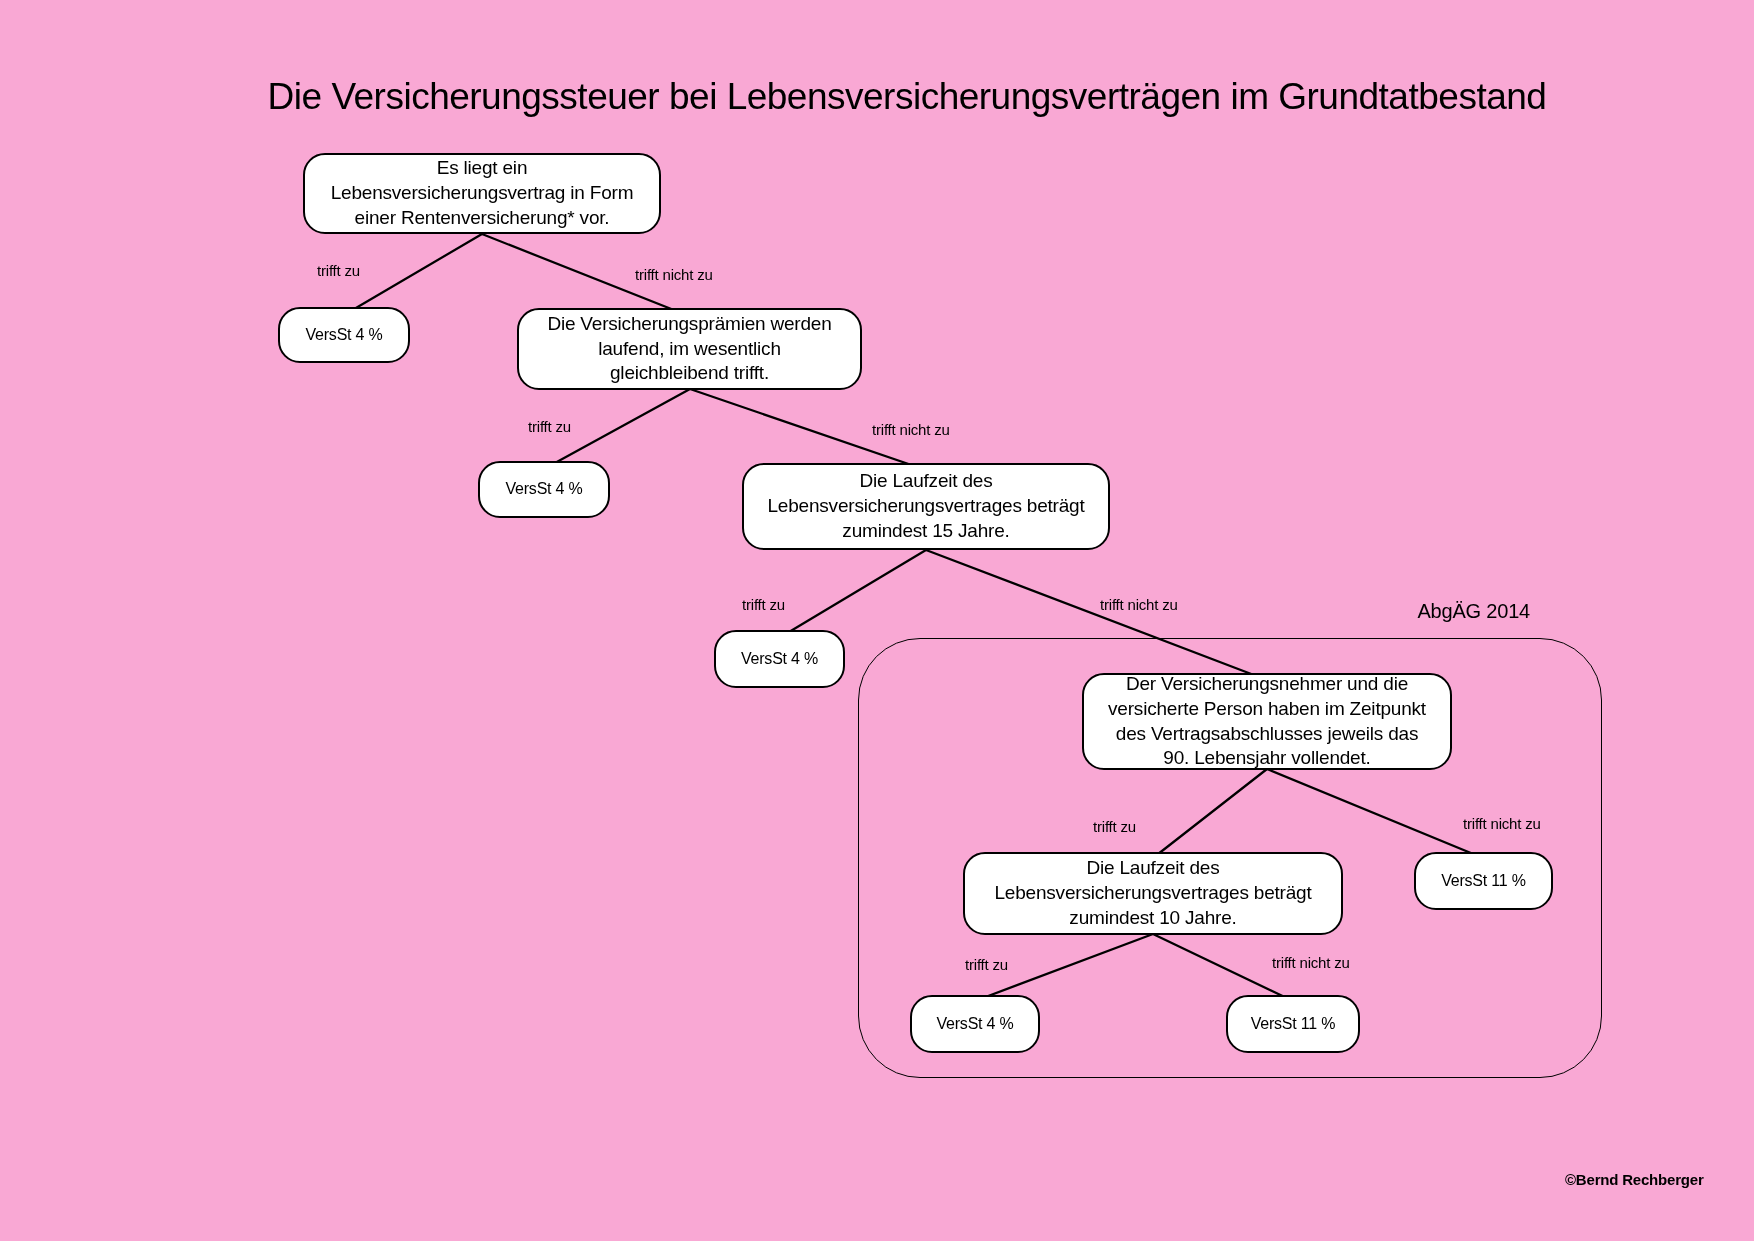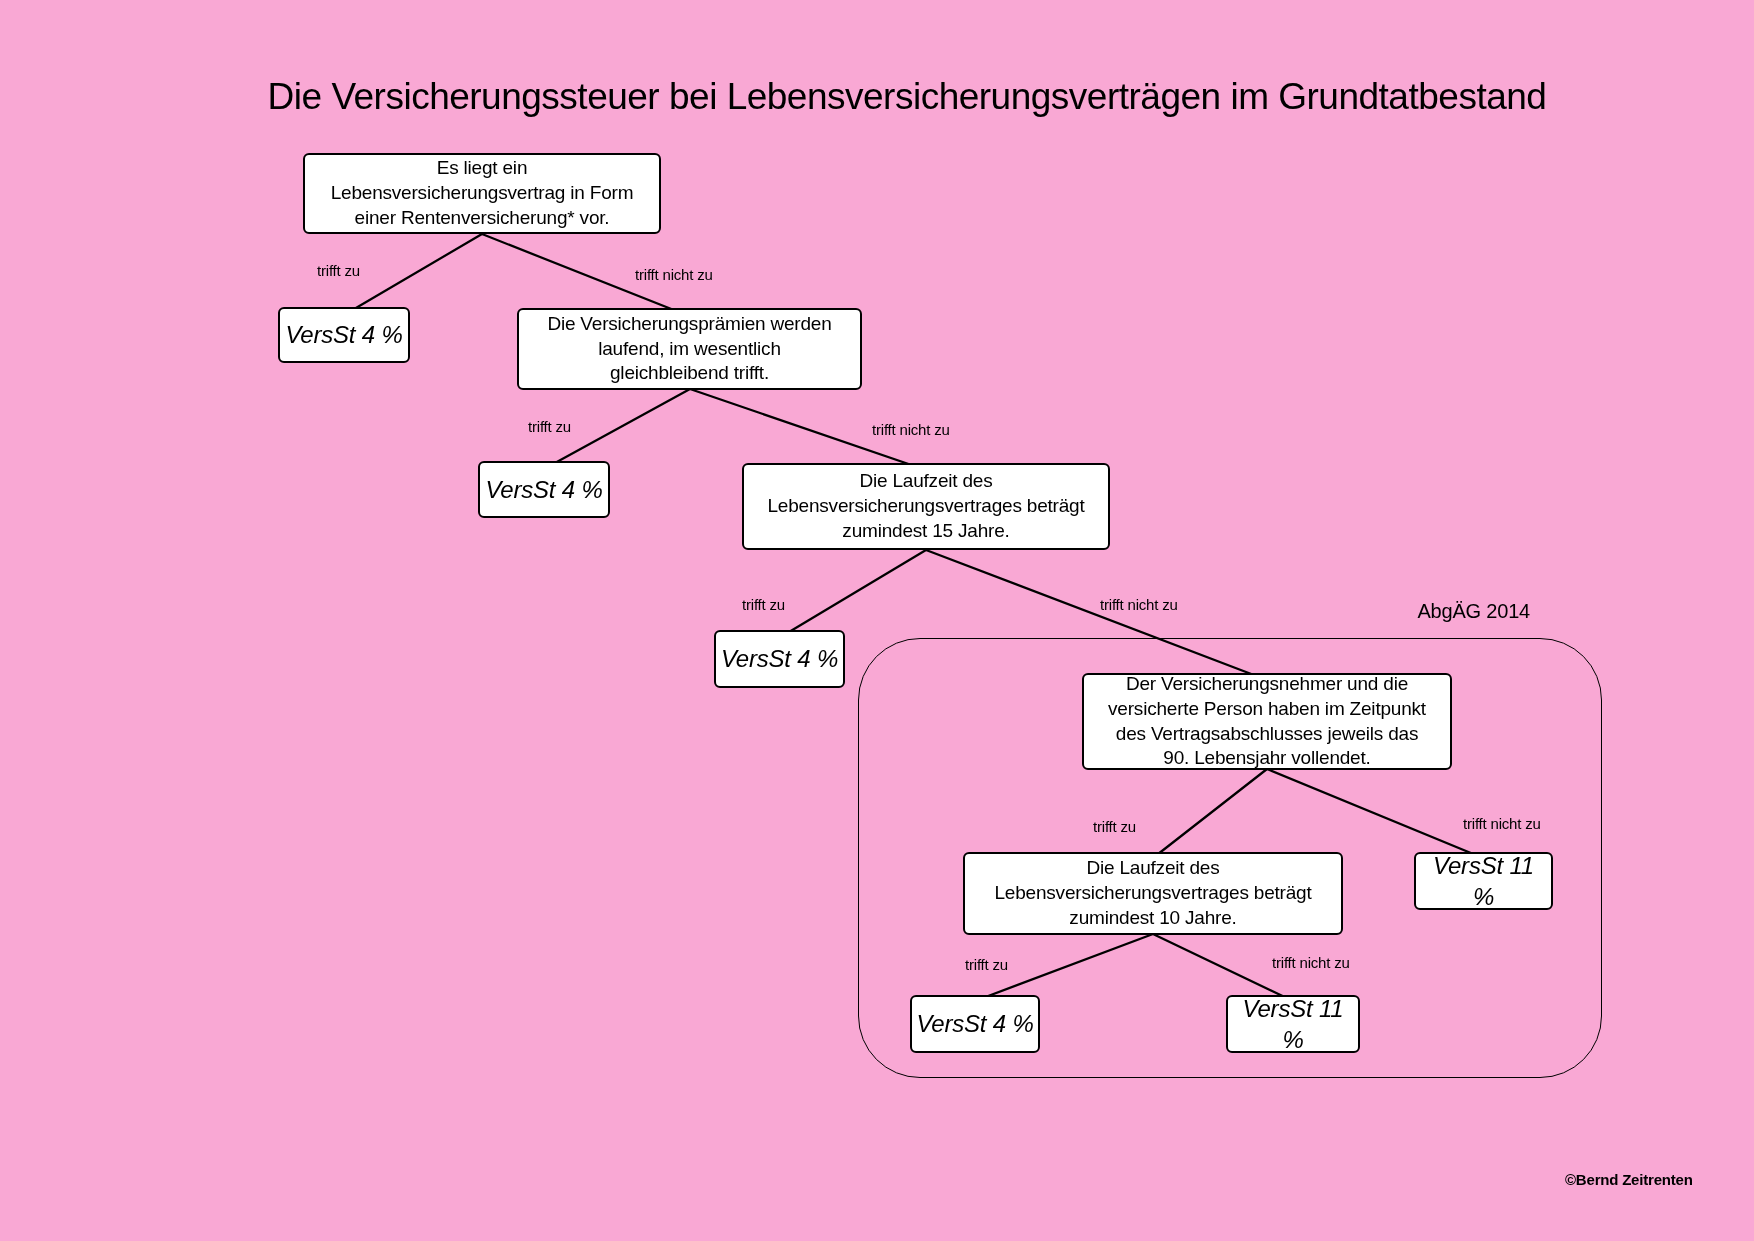--- a/index.html
+++ b/index.html
@@ -33,35 +33,34 @@
     font-size: 37px;
     letter-spacing: -0.5px;
     white-space: nowrap;
     z-index: 3;
   }
   .node {
     position: absolute;
     box-sizing: border-box;
     background: #ffffff;
     border: 2px solid #000000;
-    border-radius: 6px;
+    border-radius: 22px;
     display: flex;
     align-items: center;
     justify-content: center;
     text-align: center;
     font-size: 19px;
     line-height: 1.3;
     white-space: pre-line;
     letter-spacing: -0.2px;
     z-index: 2;
     padding: 2px 4px;
   }
   .node.result {
-    font-size: 24px;
-    font-style: italic;
+    font-size: 16px;
   }
   .edge-label {
     position: absolute;
     font-size: 15px;
     letter-spacing: -0.2px;
     white-space: nowrap;
     z-index: 2;
   }
   .group-frame {
     position: absolute;
@@ -159,15 +158,15 @@
   <div class="node result" style="left:1414px; top:852px; width:139px; height:58px;">VersSt 11 %</div>
 
   <div class="node question" style="left:963px; top:852px; width:380px; height:83px;">Die Laufzeit des
 Lebensversicherungsvertrages beträgt
 zumindest 10 Jahre.</div>
   <div class="edge-label" style="left:965px; top:956px;">trifft zu</div>
   <div class="edge-label" style="left:1272px; top:954px;">trifft nicht zu</div>
   <div class="node result" style="left:910px; top:995px; width:130px; height:58px;">VersSt 4 %</div>
   <div class="node result" style="left:1226px; top:995px; width:134px; height:58px;">VersSt 11 %</div>
 
-  <div class="copyright">©Bernd Zeitrenten</div>
+  <div class="copyright">©Bernd Rechberger</div>
 
 </div>
 
 </body></html>

